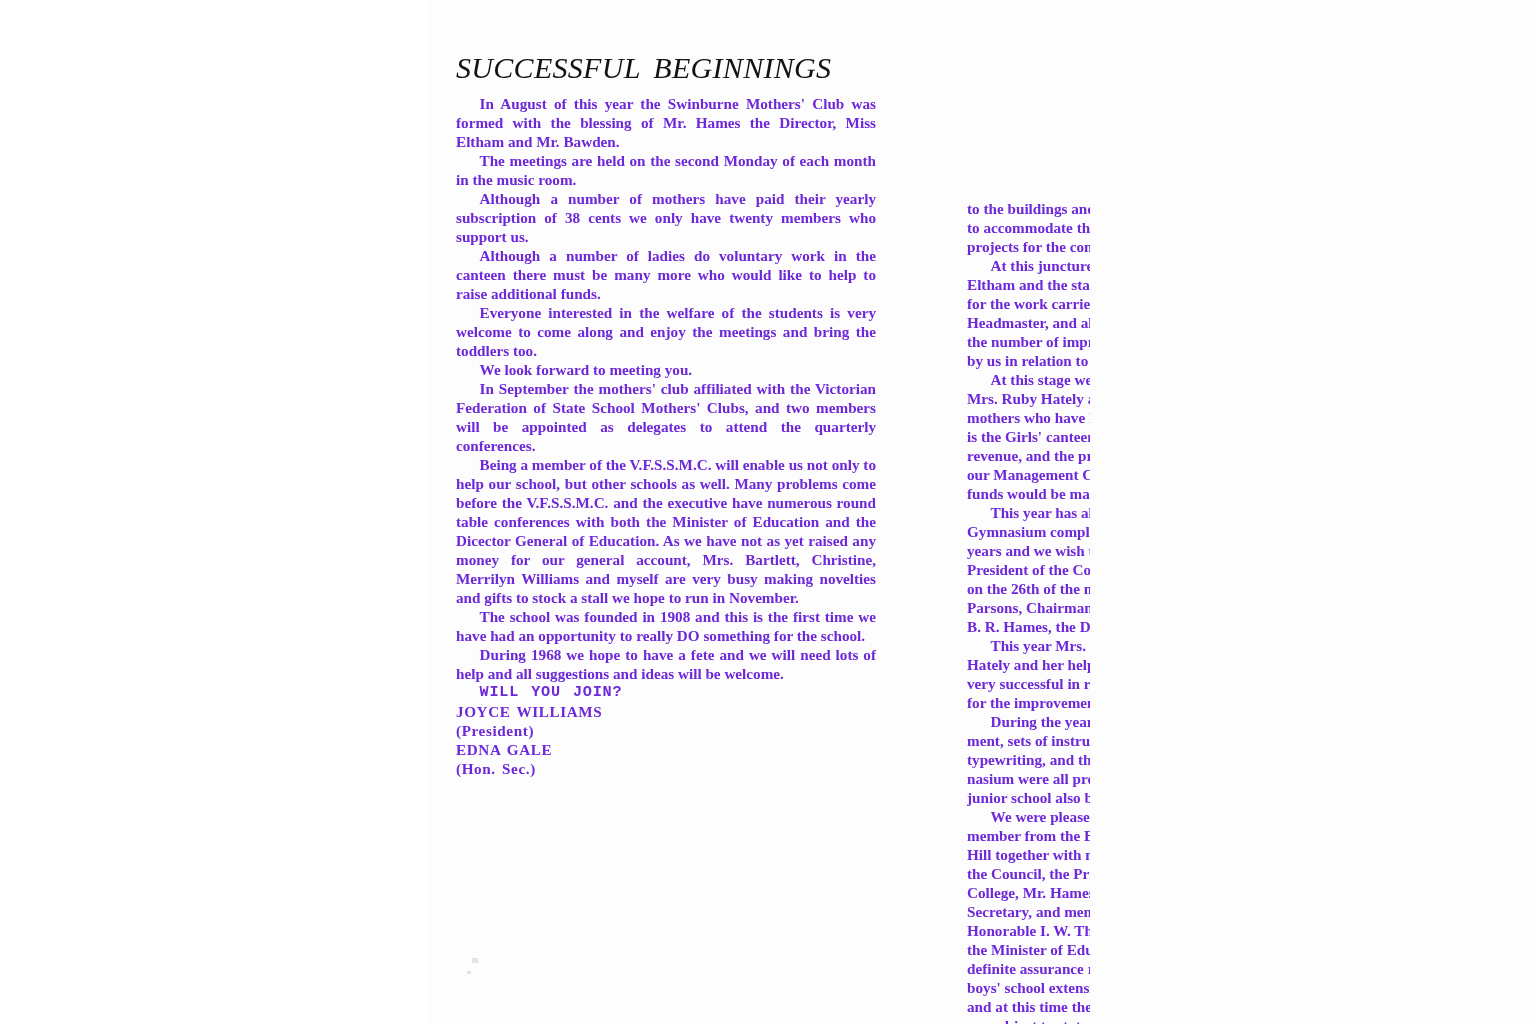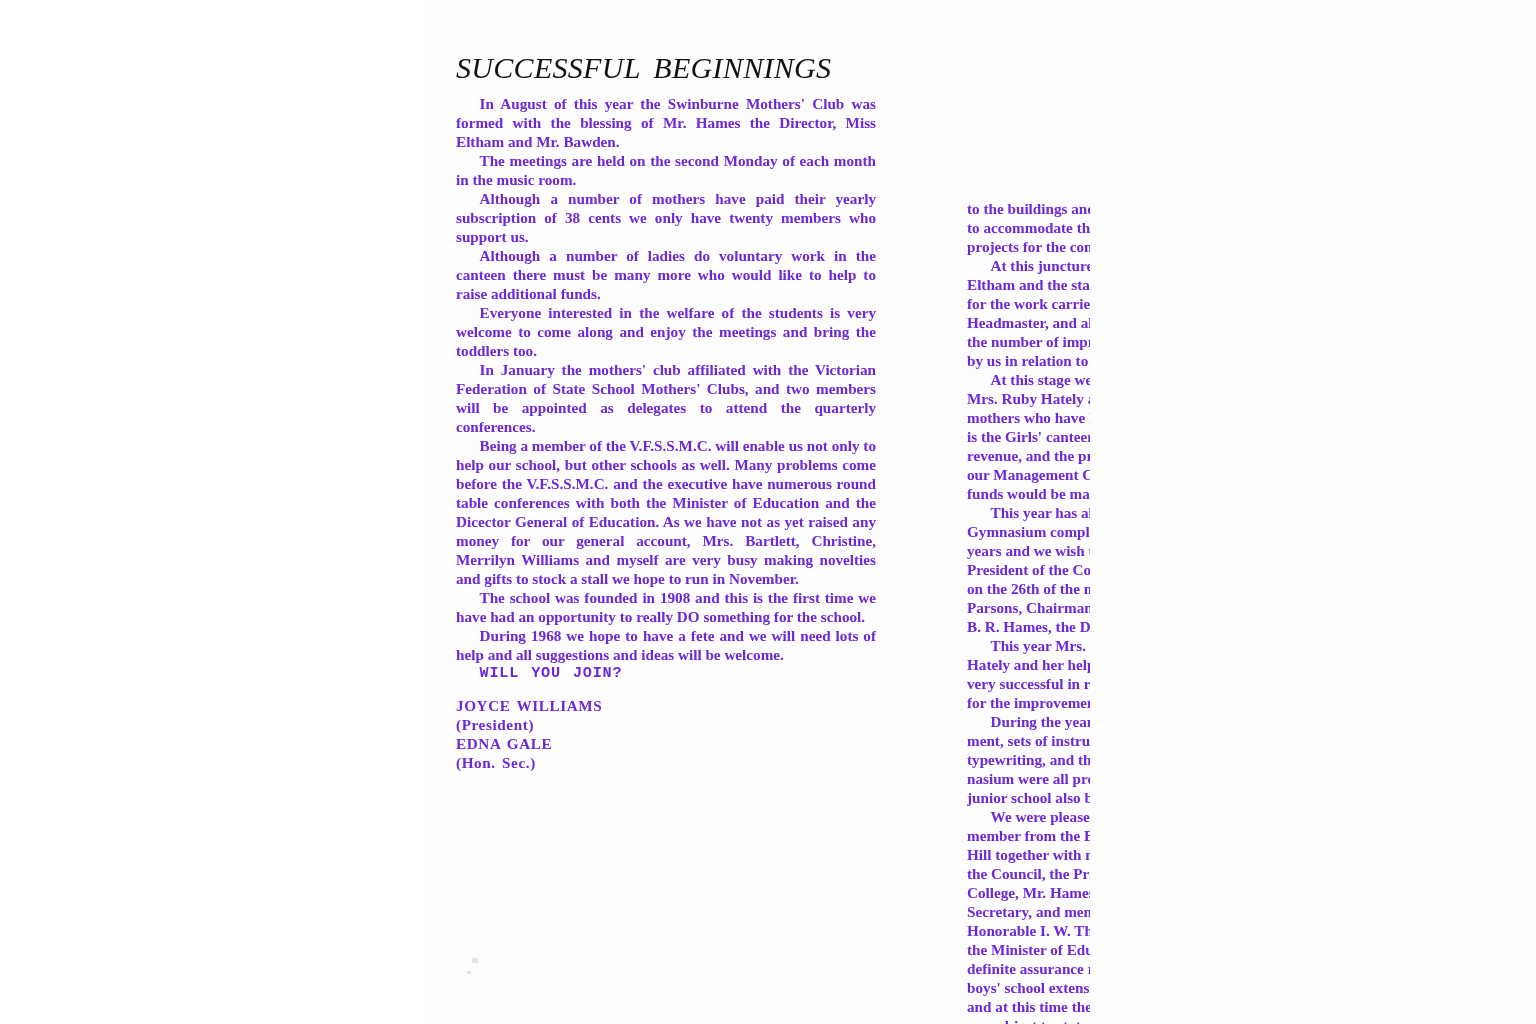--- a/index.html
+++ b/index.html
@@ -95,21 +95,21 @@
     overflow: hidden;
   }
   #col-right {
     position: relative;
     left: 0;
     top: 0;
     width: 420px;      
   }
 
   .sig {
-    margin-top: 13px;
+    margin-top: 0px;
     text-align: left;
     text-indent: 0;
     letter-spacing: 0.04em;
     word-spacing: 0.12em;
   }
   .sig-line { display: block; }
   .willjoin {
     text-indent: 1.1em;
     letter-spacing: 0.05em;
     word-spacing: 0.15em;
@@ -138,21 +138,22 @@
 
 
   <div class="subhead">SUCCESSFUL BEGINNINGS</div>
 
   <div class="col" id="col-left">
     <p>In August of this year the Swinburne Mothers' Club was formed with the blessing of Mr. Hames the Director, Miss Eltham and Mr. Bawden.</p>
     <p>The meetings are held on the second Monday of each month in the music room.</p>
     <p>Although a number of mothers have paid their yearly subscription of 38 cents we only have twenty members who support us.</p>
     <p>Although a number of ladies do voluntary work in the canteen there must be many more who would like to help to raise additional funds.</p>
     <p>Everyone interested in the welfare of the students is very welcome to come along and enjoy the meetings and bring the toddlers too.</p>
-    <p>In January the mothers' club affiliated with the Victorian Federation of State School Mothers' Clubs, and two members will be appointed as delegates to attend the quarterly conferences.</p>
+    <p>We look forward to meeting you.</p>
+    <p>In September the mothers' club affiliated with the Victorian Federation of State School Mothers' Clubs, and two members will be appointed as delegates to attend the quarterly conferences.</p>
     <p>Being a member of the V.F.S.S.M.C. will enable us not only to help our school, but other schools as well. Many problems come before the V.F.S.S.M.C. and the executive have numerous round table conferences with both the Minister of Education and the Dicector General of Education. As we have not as yet raised any money for our general account, Mrs. Bartlett, Christine, Merrilyn Williams and myself are very busy making novelties and gifts to stock a stall we hope to run in November.</p>
     <p>The school was founded in 1908 and this is the first time we have had an opportunity to really DO something for the school.</p>
     <p>During 1968 we hope to have a fete and we will need lots of help and all suggestions and ideas will be welcome.</p>
     <p class="willjoin">WILL YOU JOIN?</p>
     <div class="sig">
       <span class="sig-line">JOYCE WILLIAMS</span>
       <span class="sig-line">(President)</span>
       <span class="sig-line">EDNA GALE</span>
       <span class="sig-line">(Hon. Sec.)</span>
     </div>

